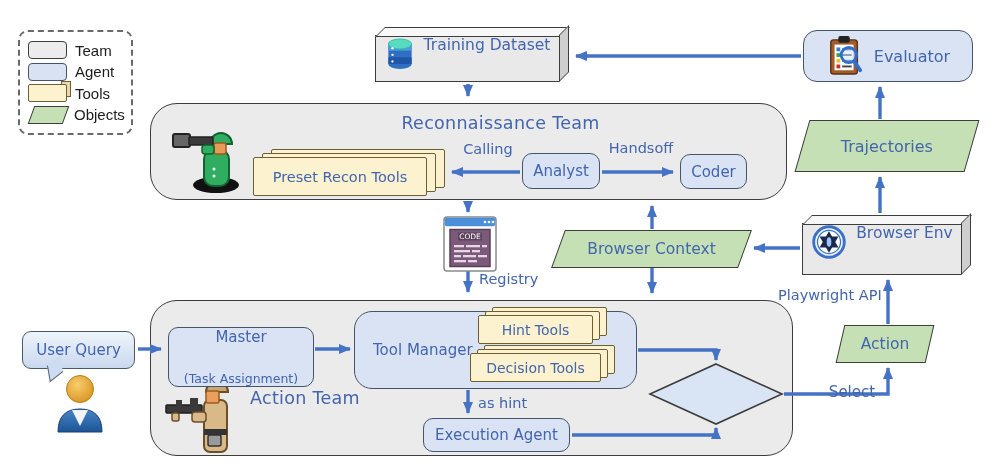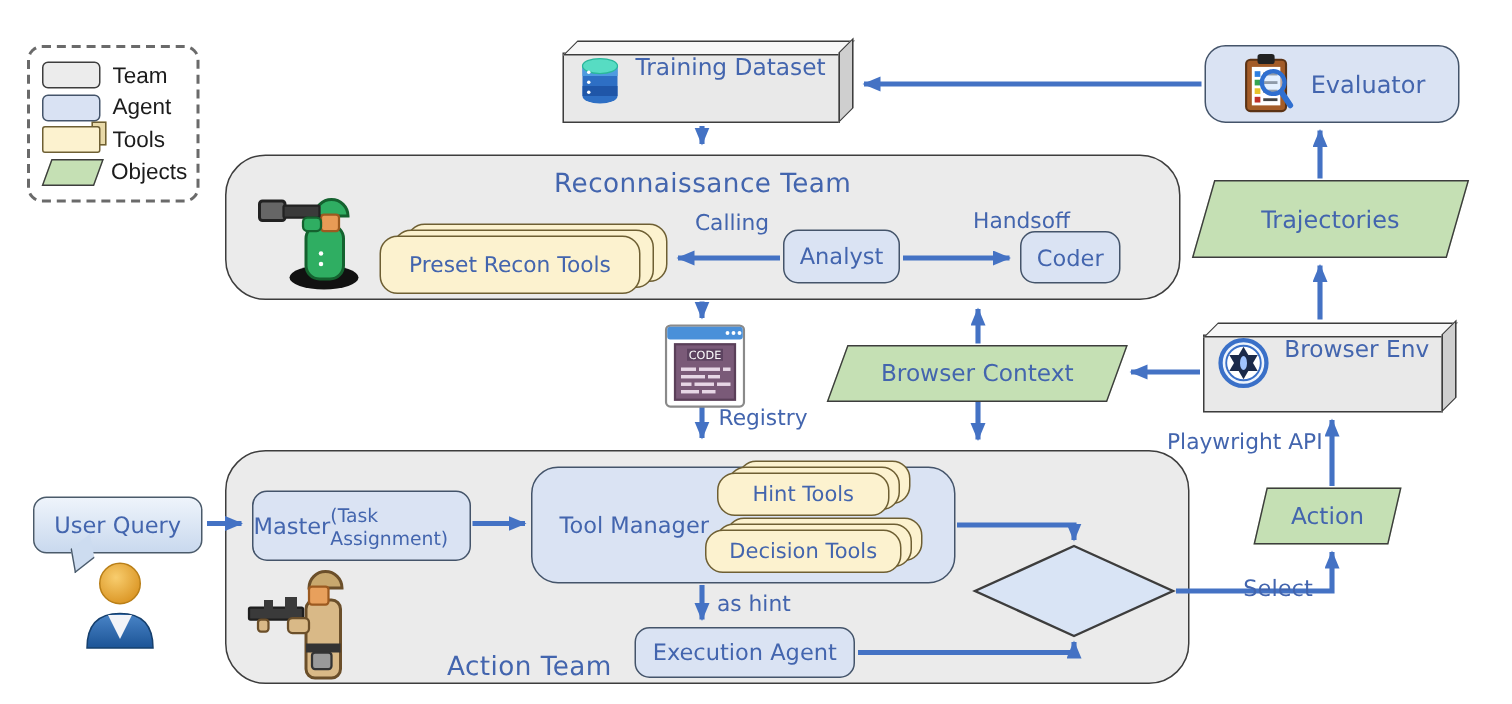--- a/index.html
+++ b/index.html
@@ -25,21 +25,21 @@
     background:#f7f7f7;border:1.6px solid #3d3d3d;transform-origin:bottom;transform:skewX(-45deg);}
   .box3d::after{content:'';position:absolute;right:-9.5px;top:-1px;width:8px;height:100%;
     background:#cfcfcf;border:1.6px solid #3d3d3d;transform-origin:left;transform:skewY(-45deg);}
   .box3d .inner{position:relative;z-index:2;display:flex;align-items:flex-start;justify-content:center;gap:9px;width:100%;height:100%;}
 
   
   .para{background:#c5e0b4;border:1.6px solid #3d3d3d;}
   .para .unskew{display:block;width:100%;text-align:center;color:#4365ae;}
 
   
-  .sheet{position:absolute;background:#fcf2cf;border:1.5px solid #6e5f33;border-radius:12px;}
+  .sheet{position:absolute;background:#fcf2cf;border:1.5px solid #6e5f33;border-radius:2px;}
   .sheet.front{display:flex;align-items:center;justify-content:center;color:#4365ae;}
 
   
   .edge-label{position:absolute;font-size:14.5px;color:#4365ae;z-index:4;white-space:nowrap;}
 
   
   .legend{border:2px dashed #6a6a6a;border-radius:10px;display:flex;flex-direction:column;
           justify-content:space-between;padding:9px 8px;background:#fff;z-index:3;}
   .legend-row{display:flex;align-items:center;gap:8px;}
   .legend-row .txt{font-family:"Liberation Sans",sans-serif;font-size:15px;color:#1c1c1c;}
@@ -59,26 +59,26 @@
           transform:rotate(66deg) skew(14deg,14deg);z-index:-1;}
 
   .small{font-size:12.5px;}
   .select-label{position:absolute;width:100%;text-align:center;top:21px;font-size:15px;color:#4365ae;z-index:4;}
 </style>
 </head>
 <body>
 
 <div class="canvas">
 
-  <div class="abs team-box team-layer" style="left:150px;top:103px;width:637px;height:97px;">
+  <div class="abs team-box team-layer" style="left:150px;top:103px;width:637px;height:97px;padding-left:32px;">
     <div class="team-title" style="top:9px;">Reconnaissance Team</div>
   </div>
 
   <div class="abs team-box team-layer" style="left:150px;top:300px;width:643px;height:156px;"></div>
-  <div class="abs lbl" style="left:250px;top:435px;font-size:17.5px;letter-spacing:.3px;margin-left:48px;">Action Team</div>
+  <div class="abs lbl" style="left:250px;top:388px;font-size:17.5px;letter-spacing:.3px;">Action Team</div>
 
   <svg class="wires" width="1008" height="469">
     <defs>
       <marker id="ah" markerWidth="14" markerHeight="12" refX="11" refY="5" orient="auto" markerUnits="userSpaceOnUse">
         <path d="M0,0 L12,5 L0,10 Z" fill="#4472c4"></path>
       </marker>
     </defs>
     <g stroke="#4472c4" stroke-width="3.4" fill="none">
       <path d="M801,56 L576,56" marker-end="url(#ah)"></path>
       <path d="M468,84 L468,96" marker-end="url(#ah)"></path>
@@ -196,21 +196,21 @@
   </div>
 
   <div class="abs agent node flexc" style="left:522px;top:153px;width:78px;height:36px;">
     <span>Analyst</span>
   </div>
   <div class="abs agent node flexc" style="left:680px;top:154px;width:67px;height:35px;">
     <span>Coder</span>
   </div>
 
   <div class="edge-label" style="left:457px;top:141px;width:62px;text-align:center;">Calling</div>
-  <div class="edge-label" style="left:603px;top:140px;width:76px;text-align:center;margin-left:40px;">Handsoff</div>
+  <div class="edge-label" style="left:603px;top:140px;width:76px;text-align:center;">Handsoff</div>
 
   <div class="abs node" style="left:443px;top:216px;">
     <svg width="54" height="56" viewBox="0 0 54 56">
       <rect x="1" y="1" width="52" height="54" rx="3" fill="#fff" stroke="#8a8a8a" stroke-width="1.5"></rect>
       <rect x="1.8" y="1.8" width="50.4" height="8.5" rx="2" fill="#4a90d9"></rect>
       <circle cx="42" cy="6" r="1.3" fill="#fff"></circle>
         <circle cx="46" cy="6" r="1.3" fill="#fff"></circle>
         <circle cx="50" cy="6" r="1.3" fill="#fff"></circle>
       <rect x="7" y="13.5" width="40" height="37" fill="#7a5a78" stroke="#5a3f58" stroke-width="1.5"></rect>
       <rect x="15" y="16.5" width="24" height="8" fill="#5d4360"></rect>
@@ -257,21 +257,21 @@
     <rect x="44" y="17" width="13" height="12" rx="2" fill="#e8a05c" stroke="#9c5a20" stroke-width="1.5"></rect>
     <rect x="4" y="31" width="36" height="8" rx="1" fill="#3a3a3a" stroke="#1e1e1e" stroke-width="1.5"></rect>
     <rect x="14" y="26" width="6" height="6" fill="#3a3a3a"></rect>
     <rect x="28" y="24" width="8" height="8" fill="#3a3a3a"></rect>
     <rect x="10" y="39" width="7" height="8" rx="2" fill="#d9b987" stroke="#6b4f2a" stroke-width="1.5"></rect>
     <rect x="30" y="38" width="14" height="10" rx="3" fill="#d9b987" stroke="#6b4f2a" stroke-width="1.5"></rect>
     <rect x="42" y="55" width="23" height="6" fill="#333"></rect>
     <rect x="46" y="61" width="13" height="11" rx="2" fill="#9a9a9a" stroke="#333" stroke-width="1.5"></rect>
   </svg>
 
-  <div class="abs agent node" style="left:168px;top:327px;width:146px;height:47px;display:flex;flex-direction:row;align-items:center;justify-content:space-between;">
+  <div class="abs agent node" style="left:168px;top:327px;width:146px;height:60px;display:flex;flex-direction:column;align-items:center;justify-content:space-between;">
     <span style="font-size:15px;">Master</span>
     <span class="small">(Task Assignment)</span>
   </div>
 
   <div class="abs agent node" style="left:354px;top:311px;width:283px;height:78px;border-radius:18px;overflow:visible;">
     <span style="position:absolute;left:18px;top:29px;font-size:15px;">Tool Manager</span>
 
     <div class="abs" style="left:123px;top:-5px;width:160px;height:40px;">
       <div class="sheet" style="left:14px;top:0;width:113px;height:27px;"></div>
       <div class="sheet" style="left:7px;top:4px;width:113px;height:27px;"></div>

